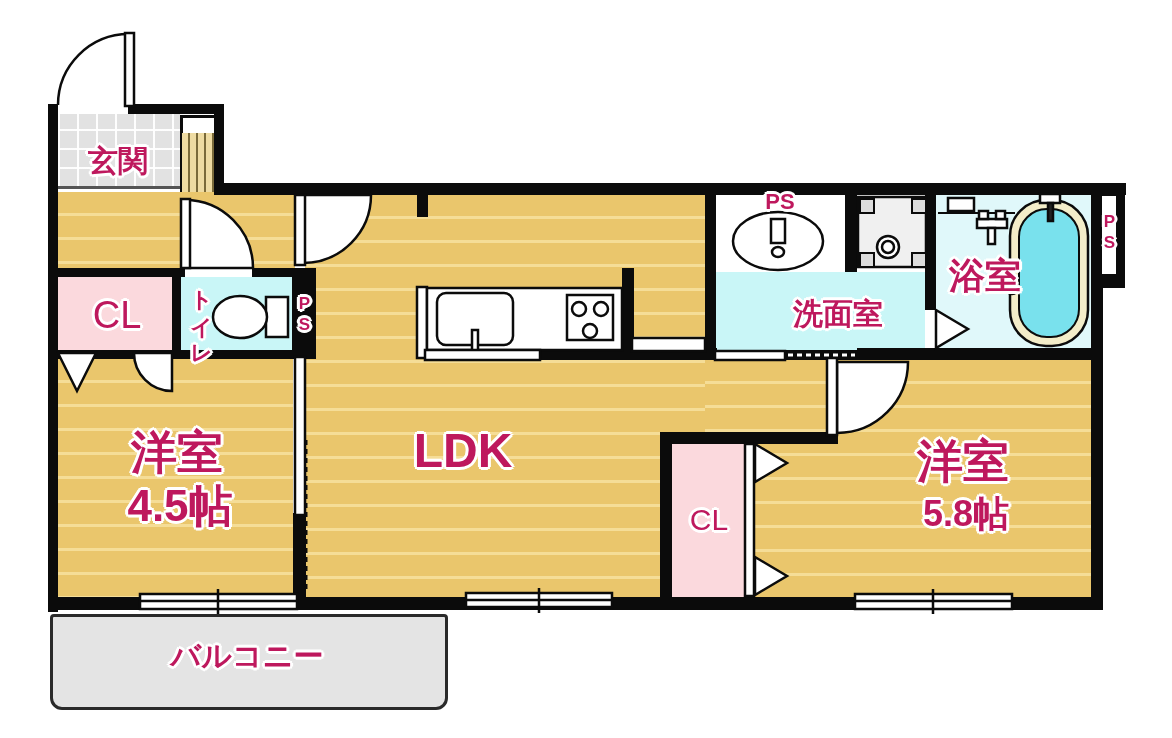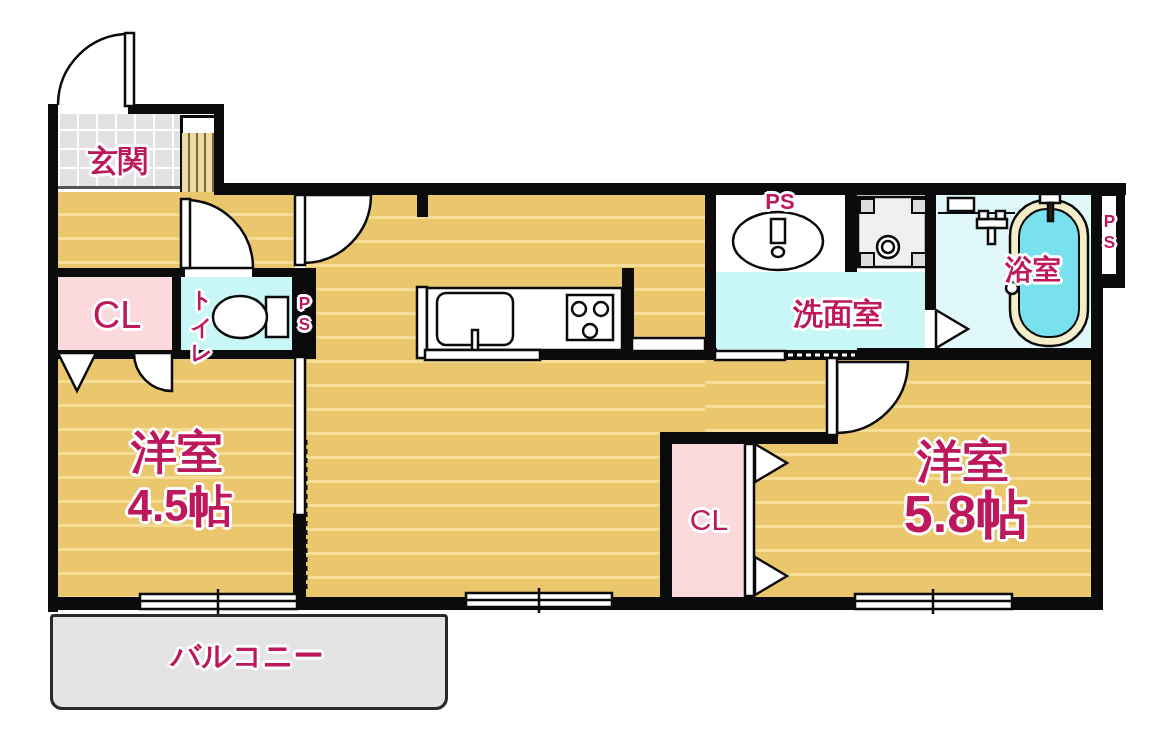--- a/index.html
+++ b/index.html
@@ -166,22 +166,23 @@
     <line x1="306" y1="440" x2="306" y2="593" stroke="#0b0b0b" stroke-width="3" stroke-dasharray="5 4"></line>
     <line x1="788" y1="355" x2="855" y2="355" stroke="#fff" stroke-width="3" stroke-dasharray="5 4"></line>
   </svg>
 
   <div class="lbl" style="left:118px;top:161px;font-size:30px;">玄関</div>
   <div class="lbl" style="left:117px;top:316px;font-size:38px;font-weight:normal;">CL</div>
   <div class="lbl vert" style="left:202px;top:315px;font-size:22px;">トイレ</div>
   <div class="lbl vert" style="left:304px;top:315px;font-size:17px;">PS</div>
   <div class="lbl" style="left:177px;top:452px;font-size:46px;">洋室</div>
   <div class="lbl" style="left:180px;top:506px;font-size:44px;">4.5帖</div>
+  <div class="lbl" style="left:463px;top:451px;font-size:48px;">LDK</div>
   <div class="lbl" style="left:780px;top:202px;font-size:22px;">PS</div>
   <div class="lbl" style="left:838px;top:314px;font-size:30px;">洗面室</div>
-  <div class="lbl" style="left:985px;top:270px;font-size:28px;margin-left:48px;">浴室</div>
+  <div class="lbl" style="left:985px;top:276px;font-size:36px;">浴室</div>
   <div class="lbl vert" style="left:1109px;top:233px;font-size:17px;">PS</div>
   <div class="lbl" style="left:709px;top:520px;font-size:30px;font-weight:normal;">CL</div>
   <div class="lbl" style="left:963px;top:461px;font-size:46px;">洋室</div>
-  <div class="lbl" style="left:966px;top:514px;font-size:52px;">5.8帖</div>
+  <div class="lbl" style="left:966px;top:514px;font-size:36px;">5.8帖</div>
   <div class="lbl" style="left:247px;top:656px;font-size:30px;">バルコニー</div>
 
 </div>
 
 </body></html>

